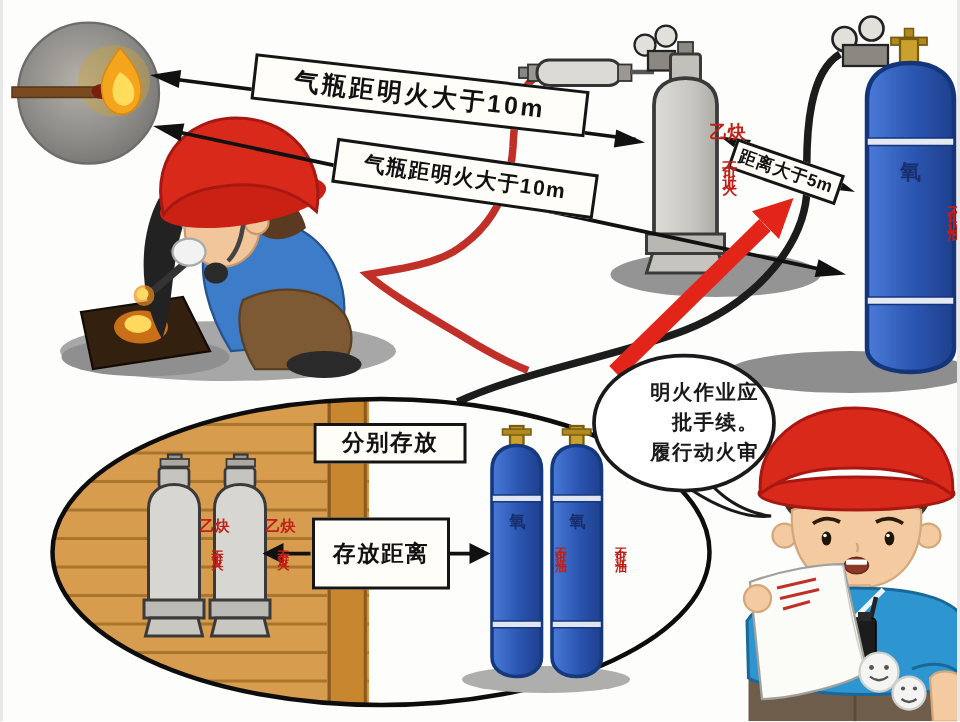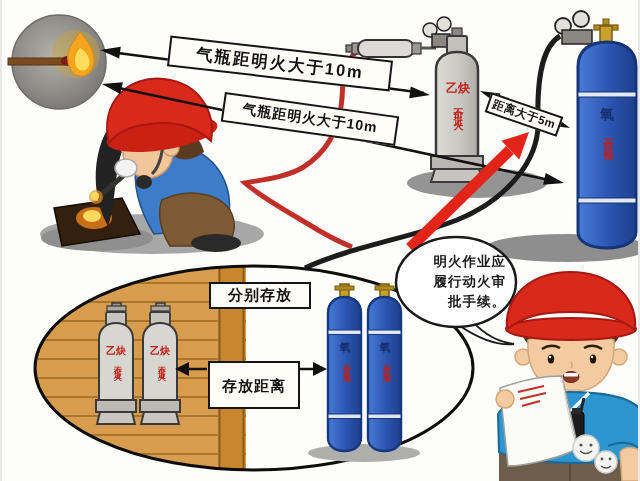--- a/index.html
+++ b/index.html
@@ -6,34 +6,34 @@
   #canvas{position:relative;width:640px;height:481px;background:#fdfdfc;overflow:hidden;
           font-family:"Liberation Sans","DejaVu Sans",sans-serif;
           border-left:2px solid #e8e8e8;border-right:2px solid #e8e8e8;box-sizing:border-box;}
   #scene{position:absolute;left:0;top:0;}
   .box{position:absolute;display:flex;align-items:center;justify-content:center;
        background:#fffdf8;border:2.5px solid #151515;font-weight:bold;color:#111;
        box-sizing:border-box;text-align:center;white-space:nowrap;}
   .cyl-name{position:absolute;font-weight:bold;text-align:center;white-space:nowrap;}
   .vtext{position:absolute;writing-mode:vertical-rl;text-orientation:upright;
          font-weight:bold;white-space:nowrap;}
-  .red{color:#c02018;}
+  .red{color:#c02018;padding-left:27px;}
   .navy{color:#182f6e;}
   #bubble-text{position:absolute;left:404px;top:252px;width:100px;
                font-size:13.5px;font-weight:bold;line-height:20px;letter-spacing:1px;
                color:#1a1a1a;text-align:right;}
   #box-flame1{left:166px;top:48px;width:224px;height:31px;transform:rotate(6.5deg);
               font-size:16.5px;letter-spacing:2px;}
   #box-flame2{left:220px;top:104px;width:176px;height:30px;transform:rotate(8deg);
               font-size:14px;letter-spacing:1px;}
   #box-5m{left:484px;top:104px;width:76px;height:21px;transform:rotate(19deg);
           font-size:11.5px;border-width:2px;letter-spacing:0.5px;}
   #box-separate{left:207px;top:282px;width:102px;height:27px;font-size:15px;letter-spacing:1px;}
   #box-storage{left:206px;top:345px;width:92px;height:48px;font-size:15px;
-               line-height:21px;flex-direction:column;letter-spacing:1px;margin-top:16px;}
+               line-height:21px;flex-direction:column;letter-spacing:1px;}
 </style>
 </head>
 <body>
 
 <div id="canvas">
 
 <svg id="scene" width="640" height="481" viewBox="0 0 640 481" xmlns="http://www.w3.org/2000/svg">
   <defs>
     <radialGradient id="circGrad" cx="45%" cy="42%" r="65%">
       <stop offset="0%" stop-color="#b5b1aa"></stop>
@@ -251,22 +251,22 @@
 <div class="box" id="box-flame1">气瓶距明火大于10m</div>
 <div class="box" id="box-flame2">气瓶距明火大于10m</div>
 <div class="box" id="box-5m">距离大于5m</div>
 <div class="box" id="box-separate">分别存放</div>
 <div class="box" id="box-storage">
   <span>存放距离</span>
 </div>
 
 <div id="bubble-text">
   <div>明火作业应</div>
+  <div>批手续。</div>
   <div>履行动火审</div>
-  <div>批手续。</div>
 </div>
 
 <div class="cyl-name red" style="left:436px;top:80px;width:40px;font-size:12px;">乙炔</div>
 <div class="vtext red" style="left:449px;top:100px;height:60px;font-size:10px;letter-spacing:4px;">不可近火</div>
 
 <div class="cyl-name navy" style="left:586px;top:106px;width:38px;font-size:14px;">氧</div>
 <div class="vtext red" style="left:599px;top:130px;height:68px;font-size:10px;letter-spacing:4px;">不可近油</div>
 
 <div class="cyl-name red" style="left:99px;top:344px;width:30px;font-size:10px;">乙炔</div>
 <div class="vtext red" style="left:109px;top:360px;height:44px;font-size:8px;letter-spacing:2px;">不可近火</div>

